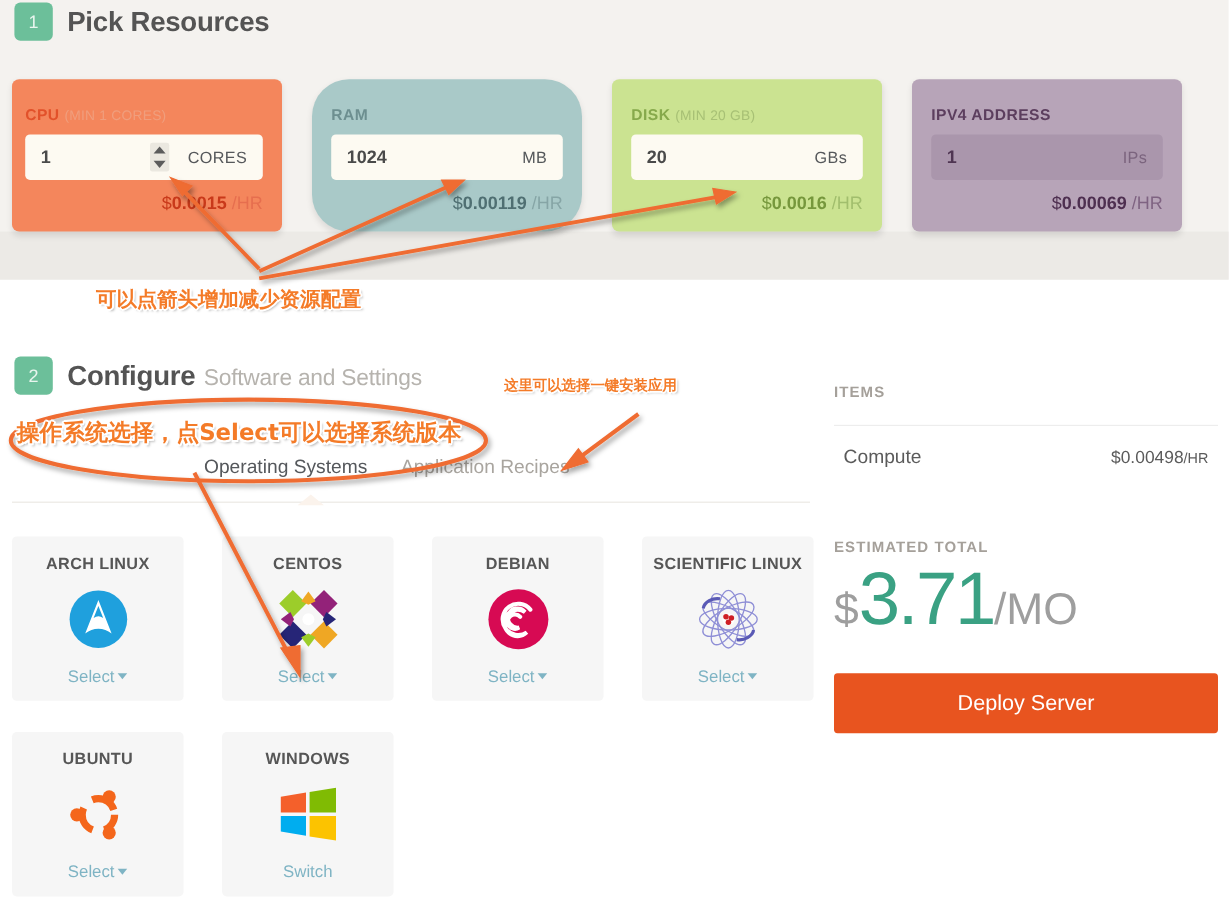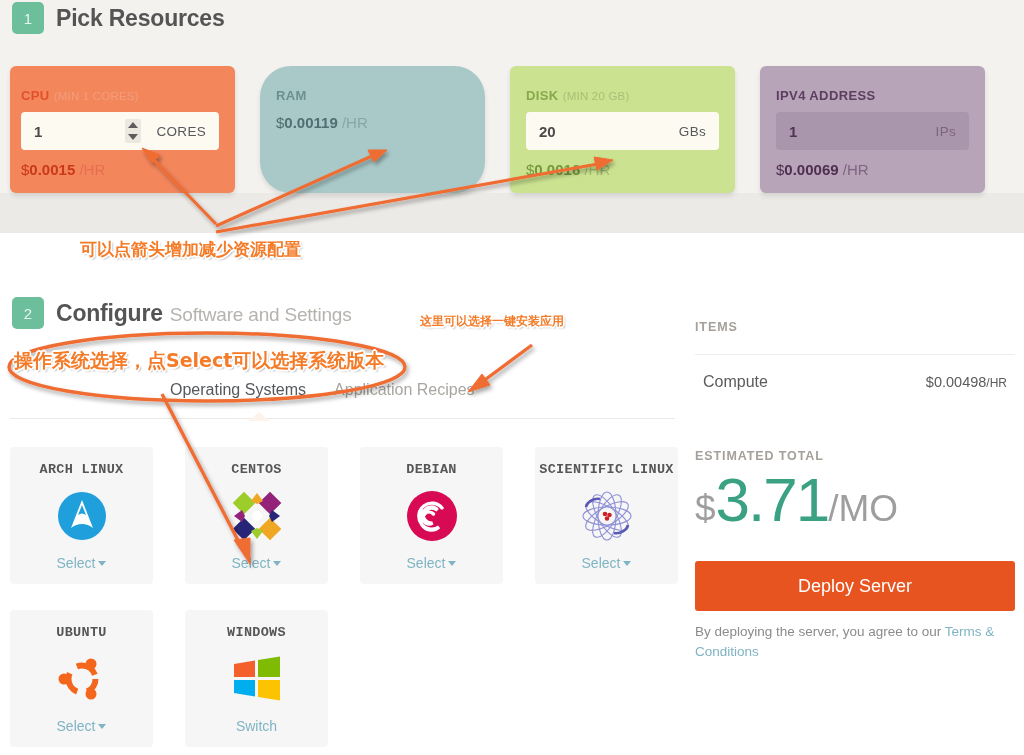--- a/index.html
+++ b/index.html
@@ -40,21 +40,21 @@
   .res-card .r-title{
     font-size:13px;font-weight:bold;letter-spacing:.4px;margin-top:22px;
   }
   .res-card .r-min{font-weight:normal;font-size:11.5px;letter-spacing:.2px;}
   .res-field{
     margin-top:9px;height:38px;border-radius:4px;background:#fdfaf2;
     display:flex;align-items:center;padding:0 13px;box-sizing:border-box;position:relative;
   }
   .res-field .val{font-size:15px;font-weight:bold;color:#4a4a4a;flex:0 0 auto;}
   .res-field .unit{font-size:13.5px;color:#56585b;margin-left:auto;letter-spacing:.3px;}
-  .res-price{font-size:15px;margin-top:11px;font-weight:bold;}
+  .res-price{font-size:15px;margin-top:11px;font-weight:bold;text-align:right;}
   .res-price .cur{font-weight:normal;}
   .res-price .per{font-weight:normal;opacity:.75;}
 
   
   .spinner{
     position:absolute;left:104px;top:7px;width:16px;height:24px;
     display:flex;flex-direction:column;justify-content:space-between;align-items:center;
     background:#ebe8e0;border-radius:2px;
   }
   .spinner i{display:block;width:0;height:0;border-left:5px solid transparent;border-right:5px solid transparent;}
@@ -97,21 +97,21 @@
   #tab-caret{position:absolute;left:248px;top:412px;width:0;height:0;
     border-left:11px solid transparent;border-right:11px solid transparent;
     border-bottom:9px solid #fbf3ec;z-index:2;}
 
   
   #os-grid{position:absolute;left:10px;top:447px;display:flex;flex-wrap:wrap;gap:26px 32px;width:680px;z-index:2;}
   .os-card{
     width:143px;height:137px;background:#f6f6f6;border-radius:4px;
     display:flex;flex-direction:column;align-items:center;position:relative;
   }
-  .os-name{font-size:13.5px;font-weight:bold;color:#565656;letter-spacing:.3px;margin-top:15px;text-align:center;font-family:Liberation Mono, monospace;}
+  .os-name{font-size:13.5px;font-weight:bold;color:#565656;letter-spacing:.3px;margin-top:15px;text-align:center;}
   .os-logo{flex:1;display:flex;align-items:center;justify-content:center;}
   .os-action{font-size:14px;color:#7fb4c4;margin-bottom:13px;}
   .os-action .caret{display:inline-block;width:0;height:0;margin-left:3px;
     border-left:4px solid transparent;border-right:4px solid transparent;border-top:5px solid #7fb4c4;vertical-align:2px;}
 
   
   #summary{position:absolute;left:695px;top:320px;width:320px;z-index:2;}
   .sum-label{font-size:12.5px;font-weight:bold;color:#a5a09a;letter-spacing:.9px;}
   #items-divider{margin-top:20px;height:1px;background:#ededed;}
   .item-row{display:flex;justify-content:space-between;align-items:baseline;padding:18px 8px 0 8px;}
@@ -173,20 +173,24 @@
     </div>
     <div class="res-price">
       <span class="cur">$</span><span>0.0015</span>
       <span class="per">/HR</span>
     </div>
   </div>
 
   <div class="res-card" id="card-ram">
     <div class="r-title">
       <span>RAM</span>
+    </div>
+    <div class="res-field">
+      <span class="val">1024</span>
+      <span class="unit">MB</span>
     </div>
     <div class="res-price">
       <span class="cur">$</span><span>0.00119</span>
       <span class="per">/HR</span>
     </div>
   </div>
 
   <div class="res-card" id="card-disk">
     <div class="r-title">
       <span>DISK</span>
@@ -358,23 +362,20 @@
   <div id="total">
     <span class="dollar">$</span>
     <span class="amount">3.71</span>
     <span class="mo">/MO</span>
   </div>
 
   <div id="deploy-button">
     <span>Deploy Server</span>
   </div>
 
-  <div id="terms">
-    <span>By deploying the server, you agree to our </span><a href="#">Terms &amp; Conditions</a>
-  </div>
 </div>
 
 <svg id="annotations" viewBox="0 0 1024 755">
   <defs>
     <filter id="annShadow" x="-30%" y="-30%" width="170%" height="170%">
       <feDropShadow dx="2" dy="3" stdDeviation="2" flood-color="#000000" flood-opacity="0.35"></feDropShadow>
     </filter>
   </defs>
 
   <g filter="url(#annShadow)" stroke="#ef6c33" fill="#ef6c33">

